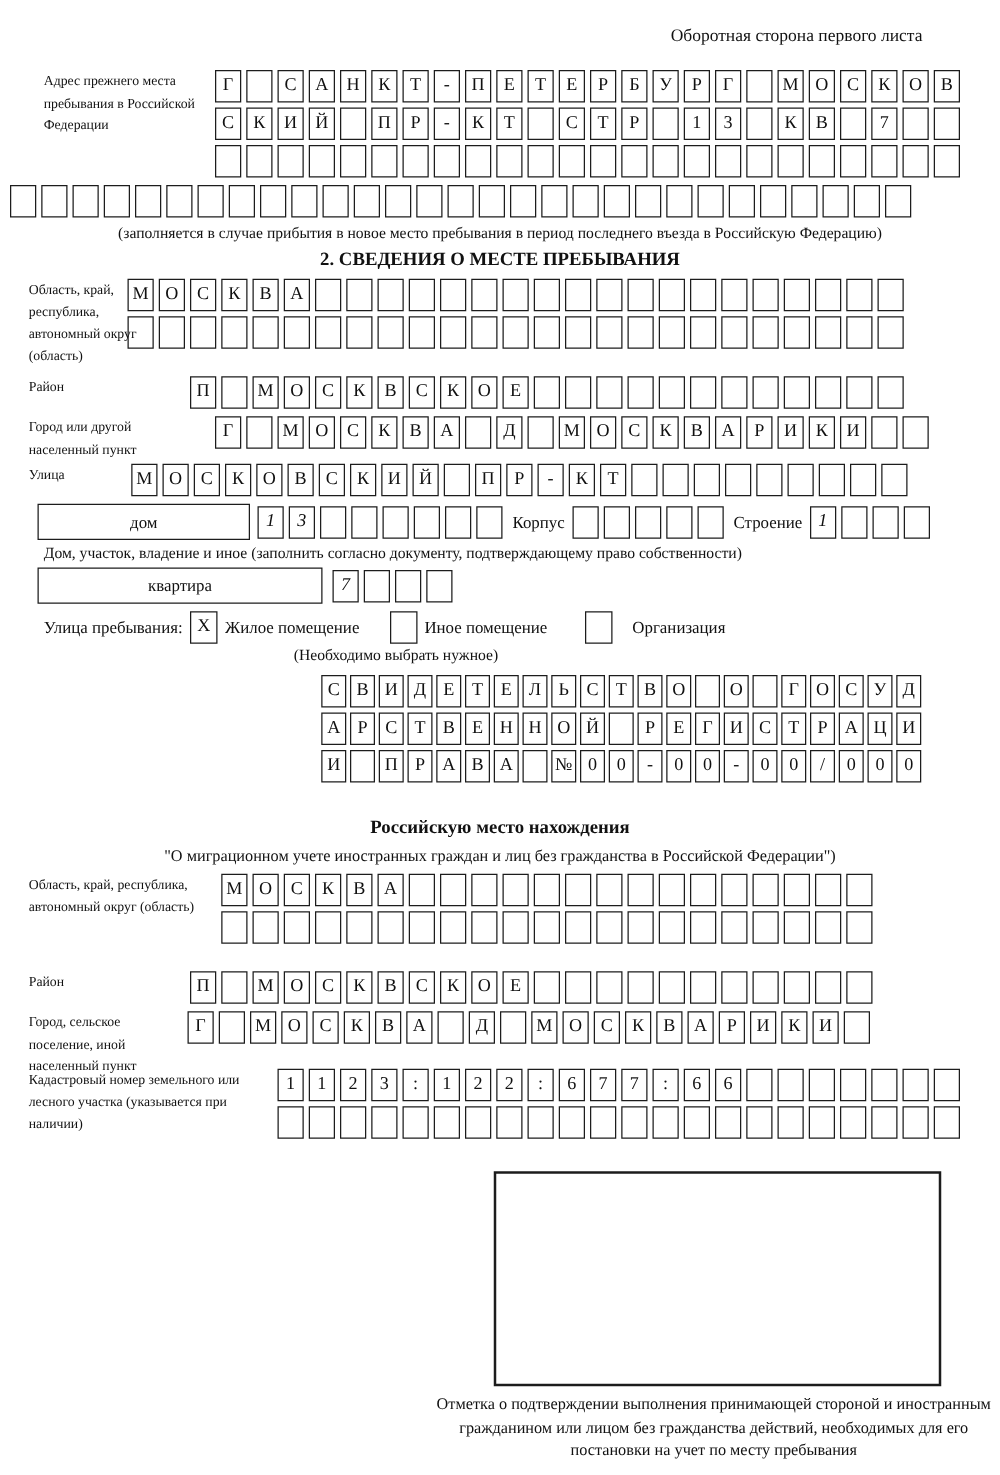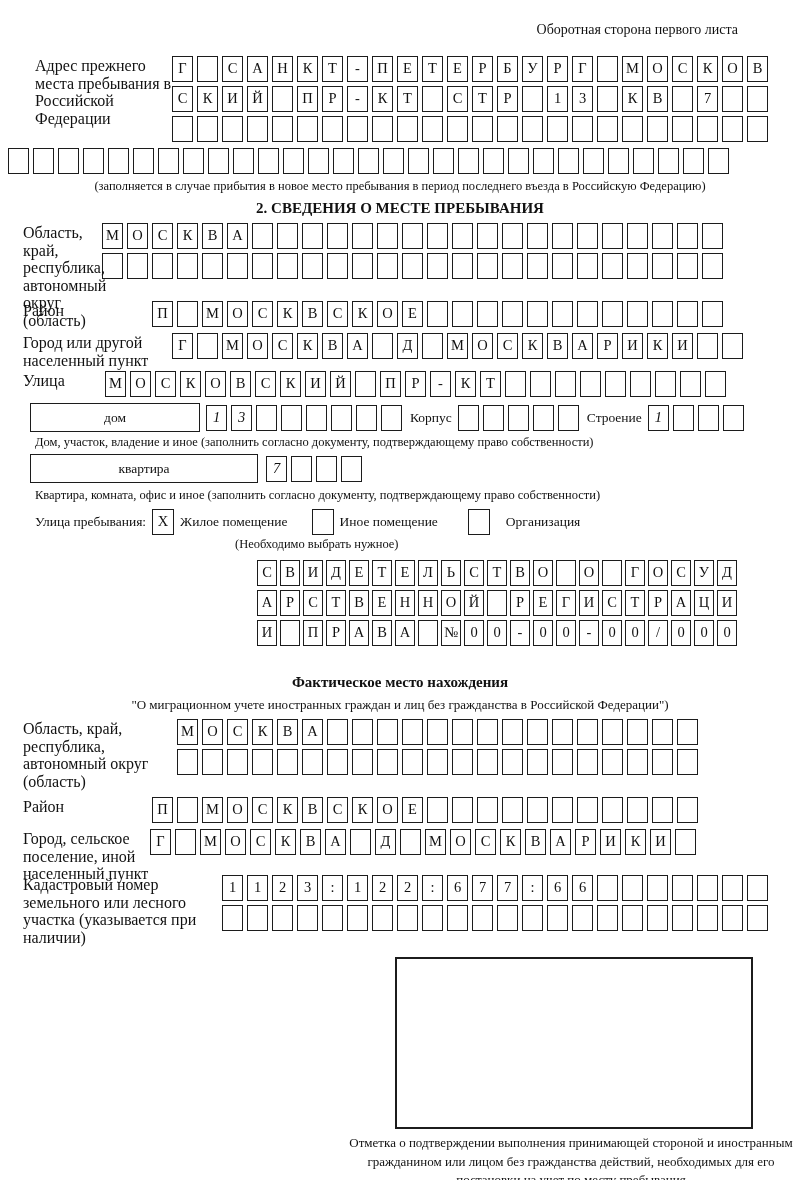--- a/index.html
+++ b/index.html
@@ -7,21 +7,21 @@
   body {
     width:800px; height:1180px; overflow:hidden;
     font-family:"Liberation Serif","DejaVu Serif",serif;
     color:#111; position:relative;
   }
   #page { width:800px; height:1180px; padding-top:22px; }
 
   .hdr { text-align:right; padding-right:62px; font-size:14px; }
 
   .frow { position:relative; margin-bottom:2px; }
-  .flabel { position:absolute; top:1px; font-size:16px; line-height:17.5px; }
+  .flabel { position:absolute; top:1px; font-size:11px; line-height:17.5px; }
 
   .boxrow { height:26px; margin-bottom:4px; white-space:nowrap; }
   .cell {
     display:inline-block; width:21px; height:26px; margin-right:4px;
     border:1.6px solid #1c1c1c; text-align:center;
     font-size:14.5px; line-height:23px; vertical-align:top;
   }
   .tight .cell { width:20px; margin-right:3px; }
 
   .note { font-size:12.5px; line-height:16px; }
@@ -95,40 +95,39 @@
     <div class="boxrow inl"><span class="cell"></span><span class="cell"></span><span class="cell"></span><span class="cell"></span><span class="cell"></span></div>
     <span class="small-label">Строение</span>
     <div class="boxrow inl"><span class="cell">1</span><span class="cell"></span><span class="cell"></span><span class="cell"></span></div>
   </div>
   <div class="note" style="margin-left:35px; margin-top:2px;">Дом, участок, владение и иное (заполнить согласно документу, подтверждающему право собственности)</div>
 
   <div class="inlinerow" style="margin-left:30px; margin-top:4px;">
     <div class="widebox" style="width:228px; margin-right:8px;">квартира</div>
     <div class="boxrow inl"><span class="cell">7</span><span class="cell"></span><span class="cell"></span><span class="cell"></span></div>
   </div>
-  <div class="note" style="margin-left:35px; margin-top:4px;">Квартира, комната, офис и иное (заполнить согласно документу, подтверждающему право собственности)</div>
 
   <div class="inlinerow" style="margin-left:35px; margin-top:6px;">
     <span class="slabel">Улица пребывания:</span>
     <span class="checkbox">X</span>
     <span class="slabel">Жилое помещение</span>
     <span class="checkbox" style="margin-left:24px;"></span>
     <span class="slabel">Иное помещение</span>
     <span class="checkbox" style="margin-left:30px; margin-right:16px;"></span>
     <span class="slabel">Организация</span>
   </div>
   <div class="note" style="margin-left:235px; margin-top:1px;">(Необходимо выбрать нужное)</div>
 
   <div class="frow tight" style="padding-left:257px; min-height:112px; margin-top:8px;">
     <div class="boxrow"><span class="cell">С</span><span class="cell">В</span><span class="cell">И</span><span class="cell">Д</span><span class="cell">Е</span><span class="cell">Т</span><span class="cell">Е</span><span class="cell">Л</span><span class="cell">Ь</span><span class="cell">С</span><span class="cell">Т</span><span class="cell">В</span><span class="cell">О</span><span class="cell"></span><span class="cell">О</span><span class="cell"></span><span class="cell">Г</span><span class="cell">О</span><span class="cell">С</span><span class="cell">У</span><span class="cell">Д</span></div>
     <div class="boxrow"><span class="cell">А</span><span class="cell">Р</span><span class="cell">С</span><span class="cell">Т</span><span class="cell">В</span><span class="cell">Е</span><span class="cell">Н</span><span class="cell">Н</span><span class="cell">О</span><span class="cell">Й</span><span class="cell"></span><span class="cell">Р</span><span class="cell">Е</span><span class="cell">Г</span><span class="cell">И</span><span class="cell">С</span><span class="cell">Т</span><span class="cell">Р</span><span class="cell">А</span><span class="cell">Ц</span><span class="cell">И</span></div>
     <div class="boxrow"><span class="cell">И</span><span class="cell"></span><span class="cell">П</span><span class="cell">Р</span><span class="cell">А</span><span class="cell">В</span><span class="cell">А</span><span class="cell"></span><span class="cell">№</span><span class="cell">0</span><span class="cell">0</span><span class="cell">-</span><span class="cell">0</span><span class="cell">0</span><span class="cell">-</span><span class="cell">0</span><span class="cell">0</span><span class="cell">/</span><span class="cell">0</span><span class="cell">0</span><span class="cell">0</span></div>
   </div>
 
-  <div class="h2" style="margin-top:2px;">Фактическое место нахождения</div>
+  <div class="h2" style="margin-top:2px;">Российскую место нахождения</div>
   <div class="note center" style="margin-bottom:6px; font-size:13px;">"О миграционном учете иностранных граждан и лиц без гражданства в Российской Федерации")</div>
 
   <div class="frow" style="padding-left:177px; min-height:76px;">
     <div class="flabel" style="left:23px; width:142px;">Область, край, республика, автономный округ (область)</div>
     <div class="boxrow"><span class="cell">М</span><span class="cell">О</span><span class="cell">С</span><span class="cell">К</span><span class="cell">В</span><span class="cell">А</span><span class="cell"></span><span class="cell"></span><span class="cell"></span><span class="cell"></span><span class="cell"></span><span class="cell"></span><span class="cell"></span><span class="cell"></span><span class="cell"></span><span class="cell"></span><span class="cell"></span><span class="cell"></span><span class="cell"></span><span class="cell"></span><span class="cell"></span></div>
     <div class="boxrow"><span class="cell"></span><span class="cell"></span><span class="cell"></span><span class="cell"></span><span class="cell"></span><span class="cell"></span><span class="cell"></span><span class="cell"></span><span class="cell"></span><span class="cell"></span><span class="cell"></span><span class="cell"></span><span class="cell"></span><span class="cell"></span><span class="cell"></span><span class="cell"></span><span class="cell"></span><span class="cell"></span><span class="cell"></span><span class="cell"></span><span class="cell"></span></div>
   </div>
 
   <div class="frow" style="padding-left:152px; min-height:30px;">
     <div class="flabel" style="left:23px; width:120px;">Район</div>

